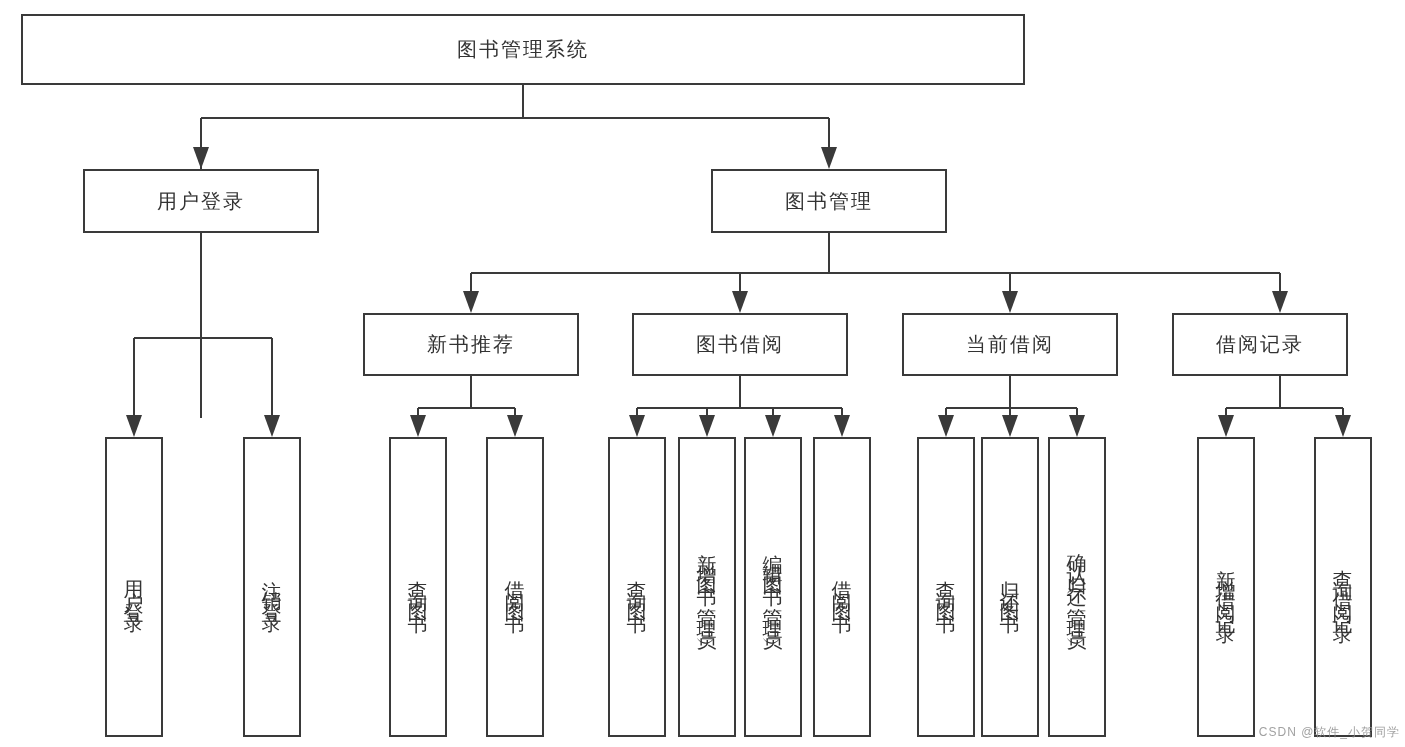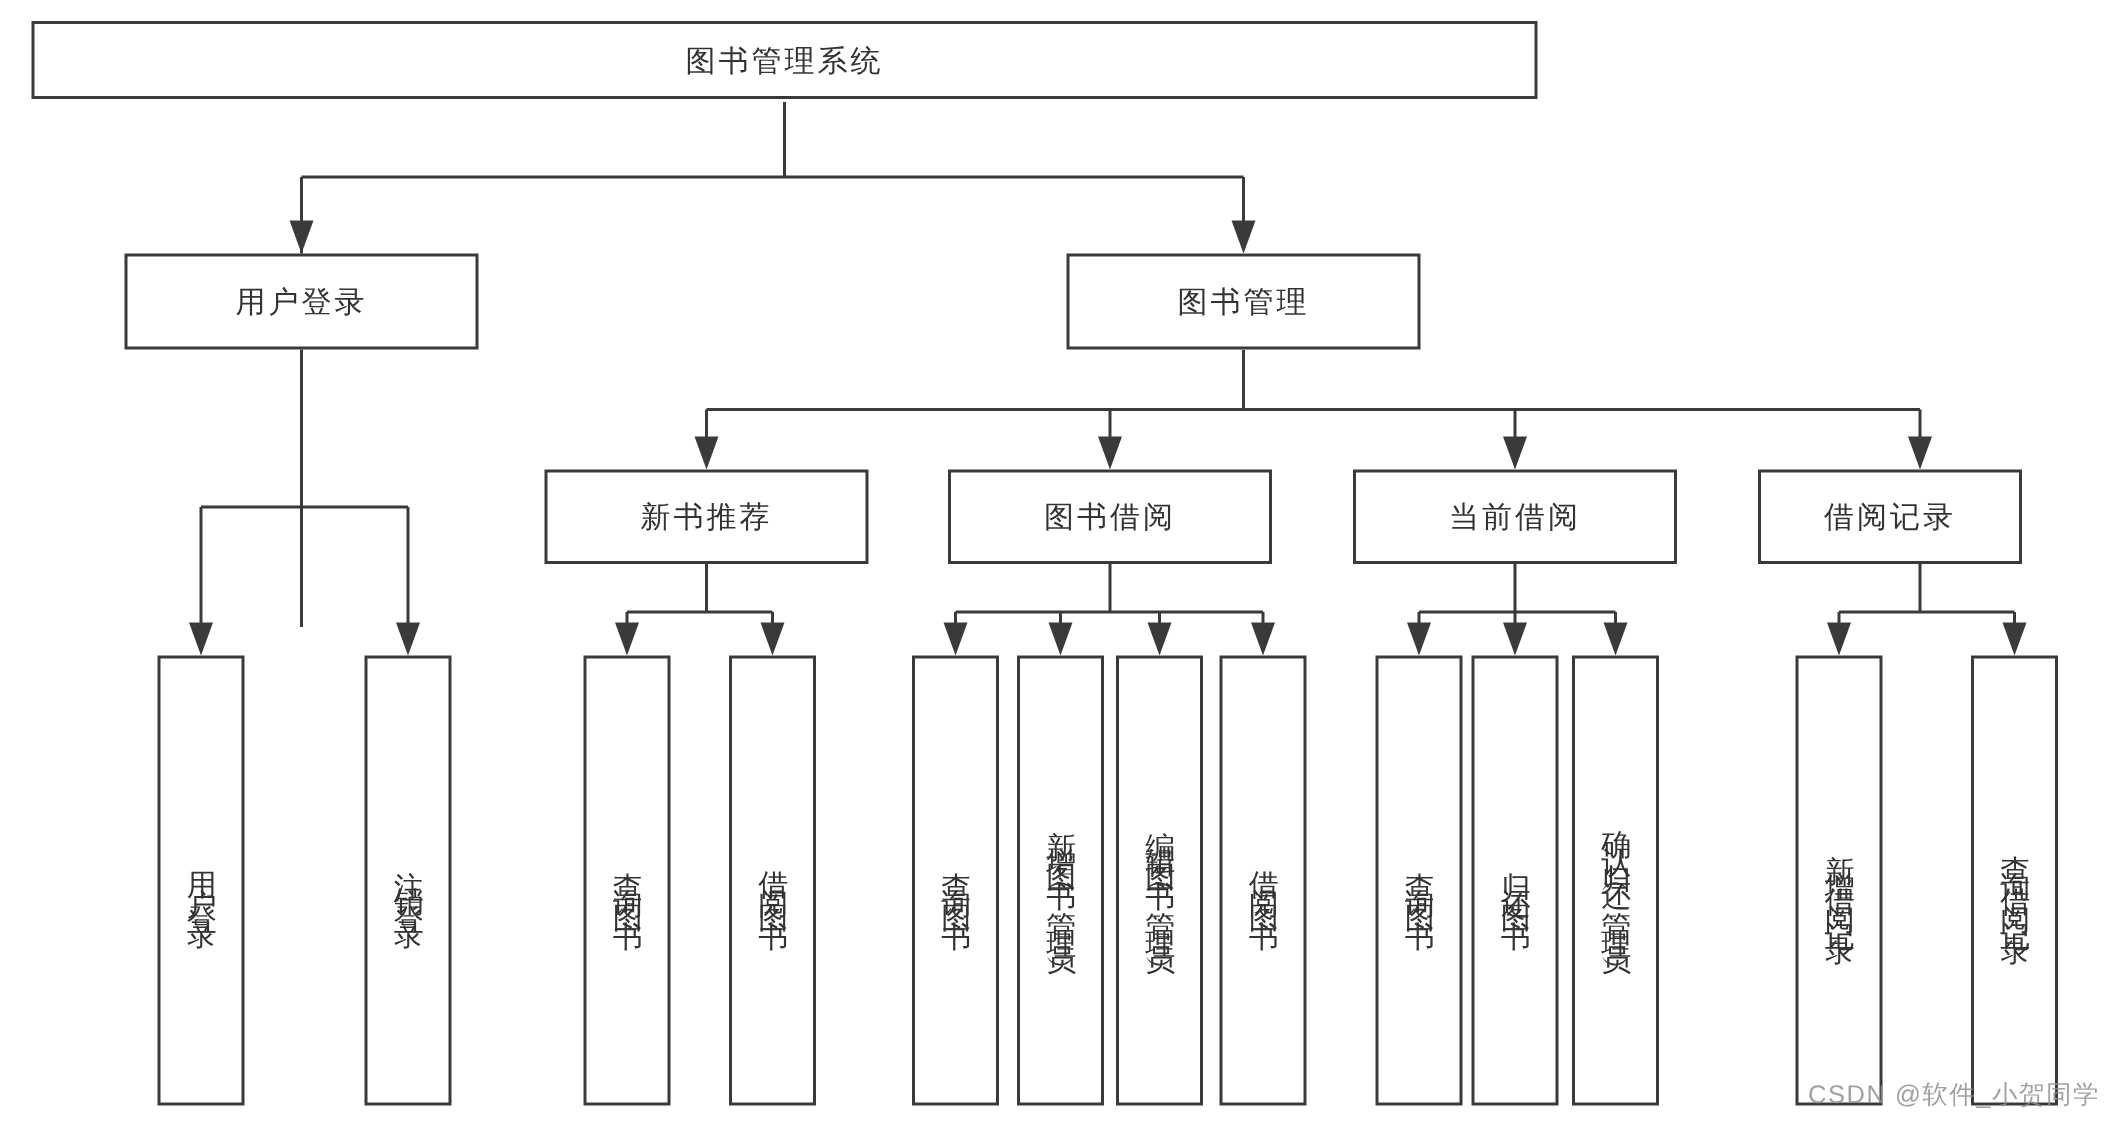--- a/index.html
+++ b/index.html
@@ -23,21 +23,21 @@
     font-size:20px;color:#333;letter-spacing:2px;white-space:nowrap;
   }
   .box.v span{
     writing-mode:vertical-lr;
     text-orientation:mixed;
     font-size:20px;color:#333;
     letter-spacing:11px;line-height:1;
   }
   .watermark{
     position:absolute;right:5px;bottom:6px;
-    font-size:17px;color:rgba(145,145,145,0.85);
+    font-size:12px;color:rgba(145,145,145,0.85);
     letter-spacing:1px;z-index:3;white-space:nowrap;
   }
 </style>
 </head>
 <body>
 
 <div class="canvas">
 
   <svg class="connectors" width="1405" height="747" viewBox="0 0 1405 747">
     <g stroke="#3a3a3a" stroke-width="2" fill="none">
@@ -74,21 +74,21 @@
       <polygon points="765,415 781,415 773,437"></polygon>
       <polygon points="834,415 850,415 842,437"></polygon>
       <polygon points="938,415 954,415 946,437"></polygon>
       <polygon points="1002,415 1018,415 1010,437"></polygon>
       <polygon points="1069,415 1085,415 1077,437"></polygon>
       <polygon points="1218,415 1234,415 1226,437"></polygon>
       <polygon points="1335,415 1351,415 1343,437"></polygon>
     </g>
   </svg>
 
-  <div class="box h" style="left:21px;top:14px;width:1004px;height:52px">
+  <div class="box h" style="left:21px;top:14px;width:1004px;height:71px">
     <span>图书管理系统</span>
   </div>
 
   <div class="box h" style="left:83px;top:169px;width:236px;height:64px">
     <span>用户登录</span>
   </div>
   <div class="box h" style="left:363px;top:313px;width:216px;height:63px">
     <span>新书推荐</span>
   </div>
 

